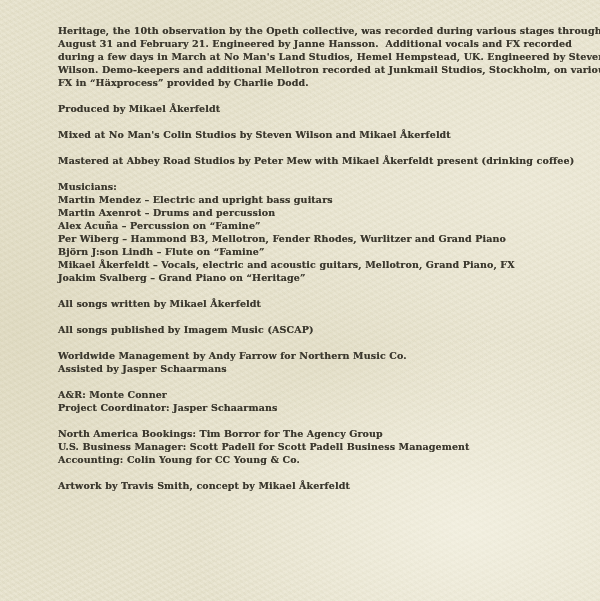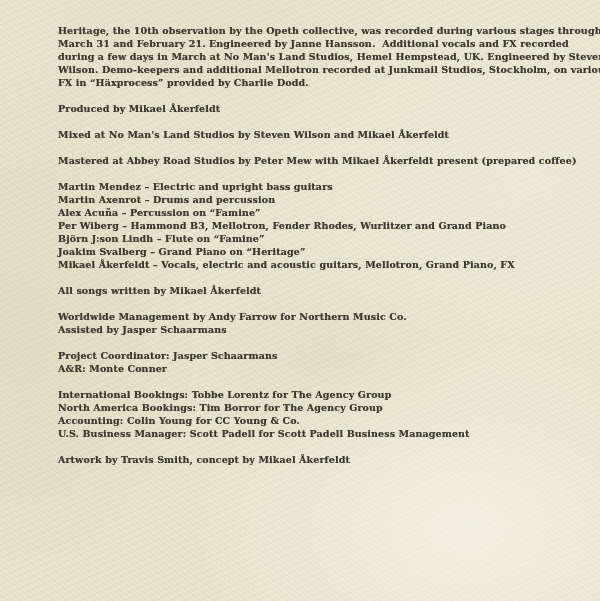--- a/index.html
+++ b/index.html
@@ -40,57 +40,60 @@
     white-space: pre;
   }
 </style>
 </head>
 <body style="--paper: #e8e4cf; --ink: #3b382e;">
 
 <div class="page">
   <div class="credits" id="credits">
       <div class="paragraph">
         <div class="line">Heritage, the 10th observation by the Opeth collective, was recorded during various stages through-</div>
-        <div class="line">March 31 and February 21. Engineered by Janne Hansson.  Additional vocals and FX recorded</div>
+        <div class="line">August 31 and February 21. Engineered by Janne Hansson.  Additional vocals and FX recorded</div>
         <div class="line">during a few days in March at No Man's Land Studios, Hemel Hempstead, UK. Engineered by Steven</div>
         <div class="line">Wilson. Demo-keepers and additional Mellotron recorded at Junkmail Studios, Stockholm, on various</div>
         <div class="line">FX in “Häxprocess” provided by Charlie Dodd.</div>
       </div>
       <div class="paragraph">
         <div class="line">Produced by Mikael Åkerfeldt</div>
       </div>
       <div class="paragraph">
-        <div class="line">Mixed at No Man's Land Studios by Steven Wilson and Mikael Åkerfeldt</div>
+        <div class="line">Mixed at No Man's Colin Studios by Steven Wilson and Mikael Åkerfeldt</div>
       </div>
       <div class="paragraph">
-        <div class="line">Mastered at Abbey Road Studios by Peter Mew with Mikael Åkerfeldt present (prepared coffee)</div>
+        <div class="line">Mastered at Abbey Road Studios by Peter Mew with Mikael Åkerfeldt present (drinking coffee)</div>
       </div>
       <div class="paragraph">
+        <div class="line">Musicians:</div>
         <div class="line">Martin Mendez – Electric and upright bass guitars</div>
         <div class="line">Martin Axenrot – Drums and percussion</div>
         <div class="line">Alex Acuña – Percussion on “Famine”</div>
         <div class="line">Per Wiberg – Hammond B3, Mellotron, Fender Rhodes, Wurlitzer and Grand Piano</div>
         <div class="line">Björn J:son Lindh – Flute on “Famine”</div>
+        <div class="line">Mikael Åkerfeldt – Vocals, electric and acoustic guitars, Mellotron, Grand Piano, FX</div>
         <div class="line">Joakim Svalberg – Grand Piano on “Heritage”</div>
-        <div class="line">Mikael Åkerfeldt – Vocals, electric and acoustic guitars, Mellotron, Grand Piano, FX</div>
       </div>
       <div class="paragraph">
         <div class="line">All songs written by Mikael Åkerfeldt</div>
+      </div>
+      <div class="paragraph">
+        <div class="line">All songs published by Imagem Music (ASCAP)</div>
       </div>
       <div class="paragraph">
         <div class="line">Worldwide Management by Andy Farrow for Northern Music Co.</div>
         <div class="line">Assisted by Jasper Schaarmans</div>
       </div>
       <div class="paragraph">
+        <div class="line">A&amp;R: Monte Conner</div>
         <div class="line">Project Coordinator: Jasper Schaarmans</div>
-        <div class="line">A&amp;R: Monte Conner</div>
       </div>
       <div class="paragraph">
-        <div class="line">International Bookings: Tobbe Lorentz for The Agency Group</div>
         <div class="line">North America Bookings: Tim Borror for The Agency Group</div>
+        <div class="line">U.S. Business Manager: Scott Padell for Scott Padell Business Management</div>
         <div class="line">Accounting: Colin Young for CC Young &amp; Co.</div>
-        <div class="line">U.S. Business Manager: Scott Padell for Scott Padell Business Management</div>
       </div>
       <div class="paragraph">
         <div class="line">Artwork by Travis Smith, concept by Mikael Åkerfeldt</div>
       </div>
     </div>
 </div>
 
 </body></html>

